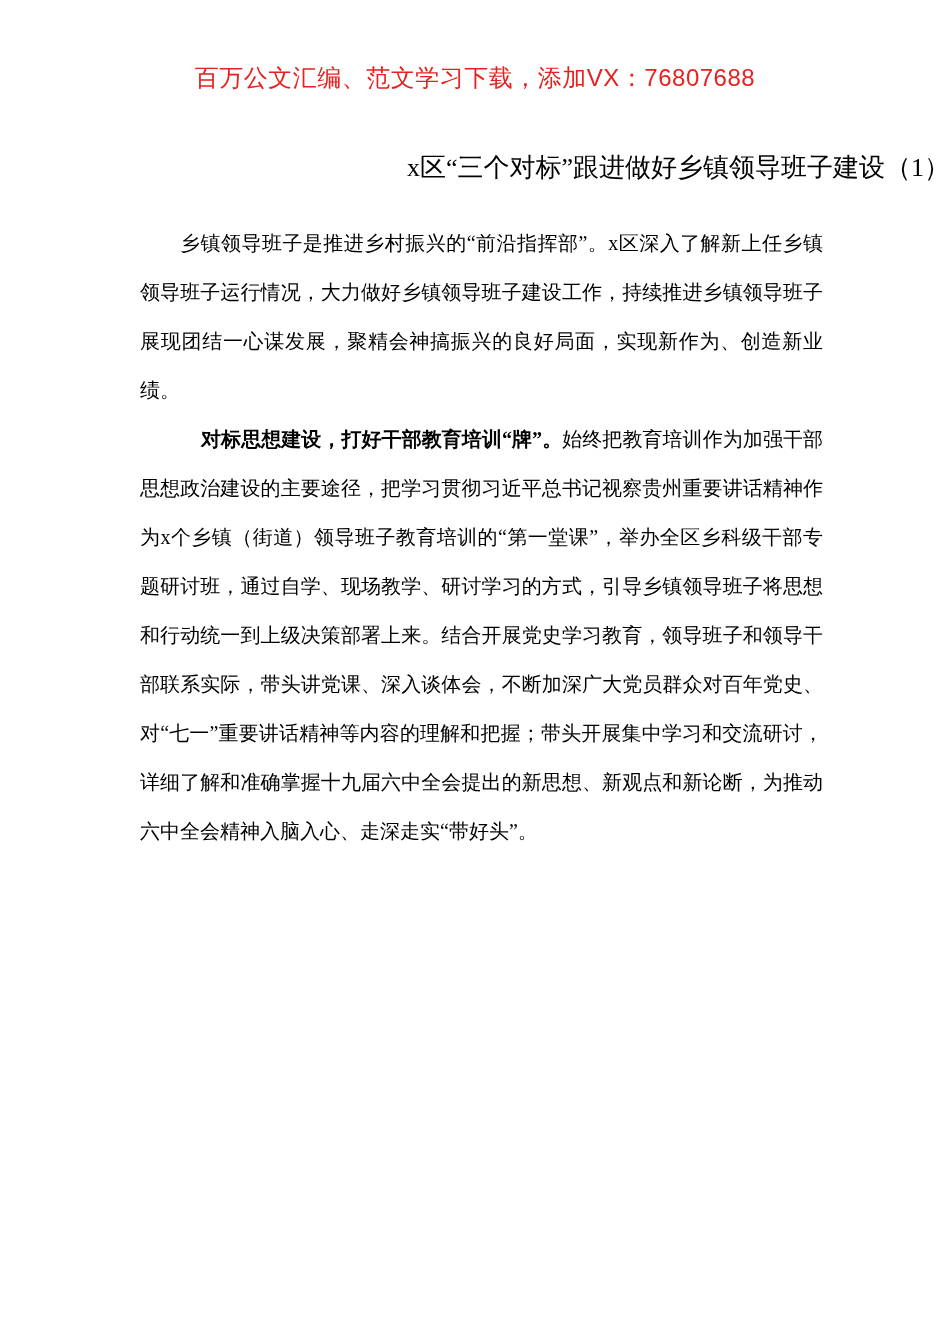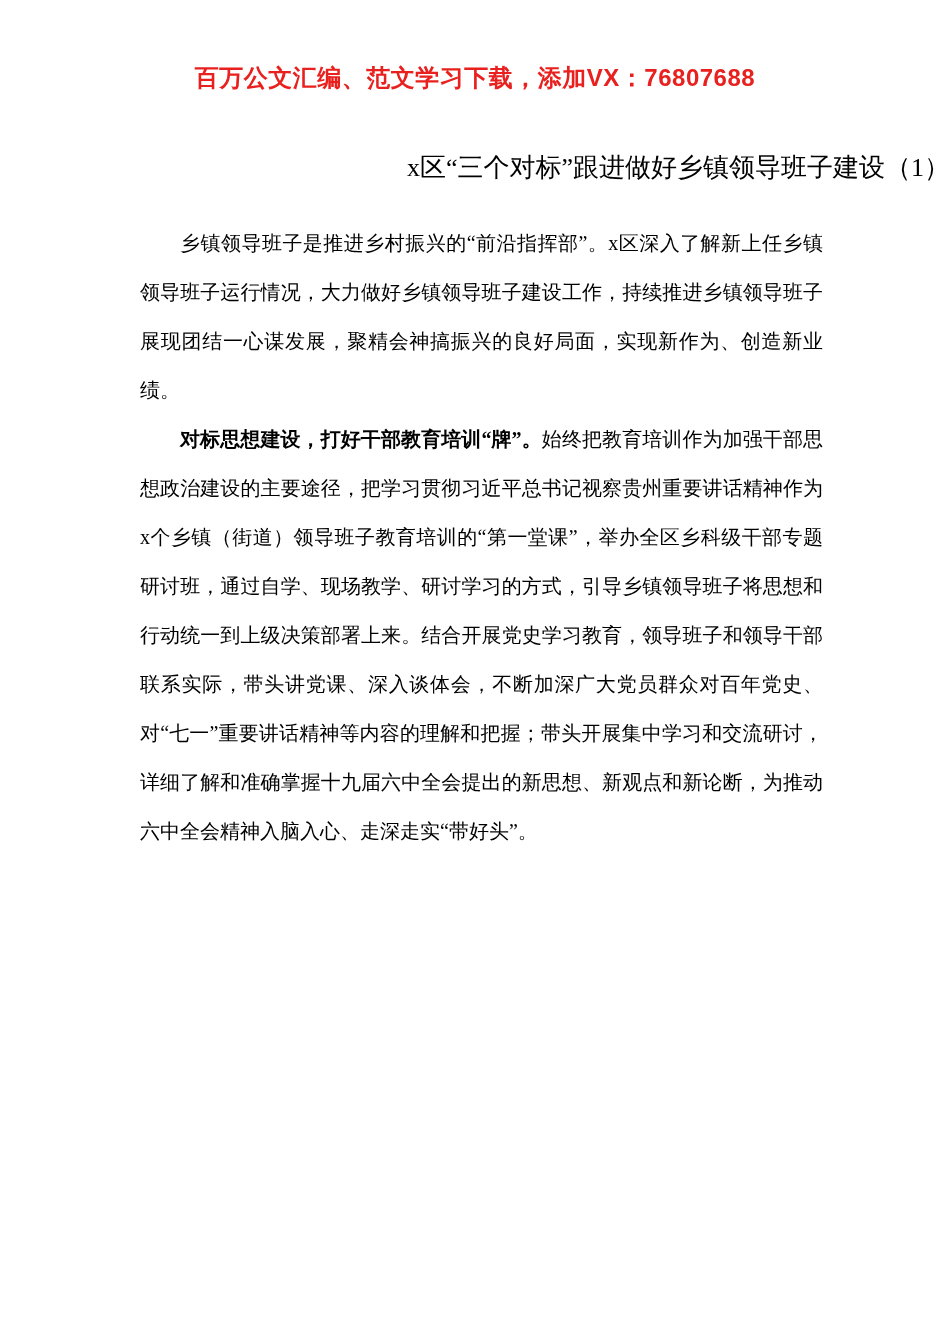--- a/index.html
+++ b/index.html
@@ -18,21 +18,21 @@
   }
   .watermark {
     position: absolute;
     top: 62px;
     left: 0;
     width: 100%;
     text-align: center;
     font-family: "Liberation Sans", "DejaVu Sans", sans-serif;
     font-size: 24px;
     line-height: 32px;
-    font-weight: 700;
+    font-weight: 400;
     letter-spacing: 0.5px;
   }
   .doc-title {
     position: absolute;
     top: 146px;
     left: 0;
     width: 100%;
     margin: 0;
     text-align: right;
     font-size: 26px;
@@ -49,20 +49,21 @@
     margin: 0;
     padding: 0;
     font-size: 20px;
     line-height: 49px;
     text-indent: 2em;
     text-align: justify;
     text-justify: inter-ideograph;
   }
   .lead {
     font-weight: 700;
+    margin-left: 21px;
   }
 </style>
 </head>
 <body>
 
 <div class="page">
 
   <div class="watermark" style="color: rgb(232, 32, 30);">百万公文汇编、范文学习下载，添加VX：76807688</div>
 
   <h1 class="doc-title">x区“三个对标”跟进做好乡镇领导班子建设（1）</h1>

